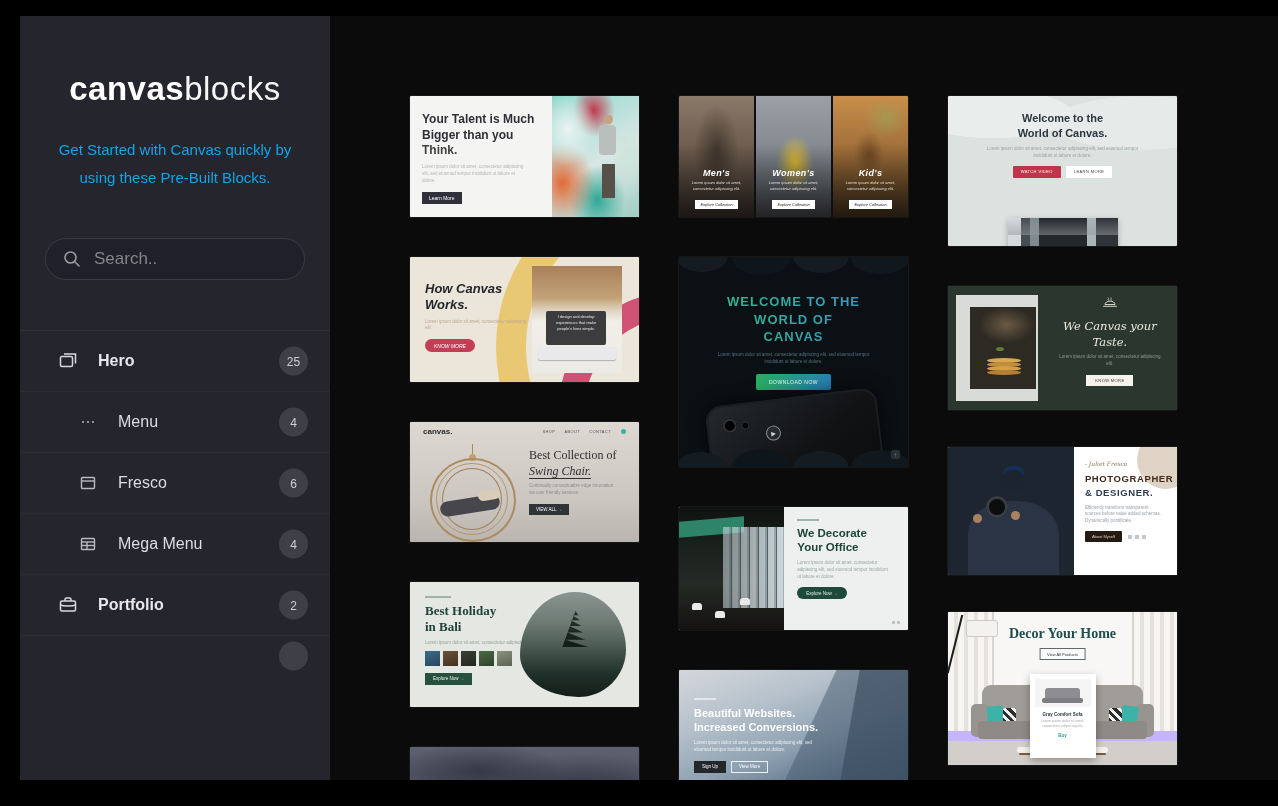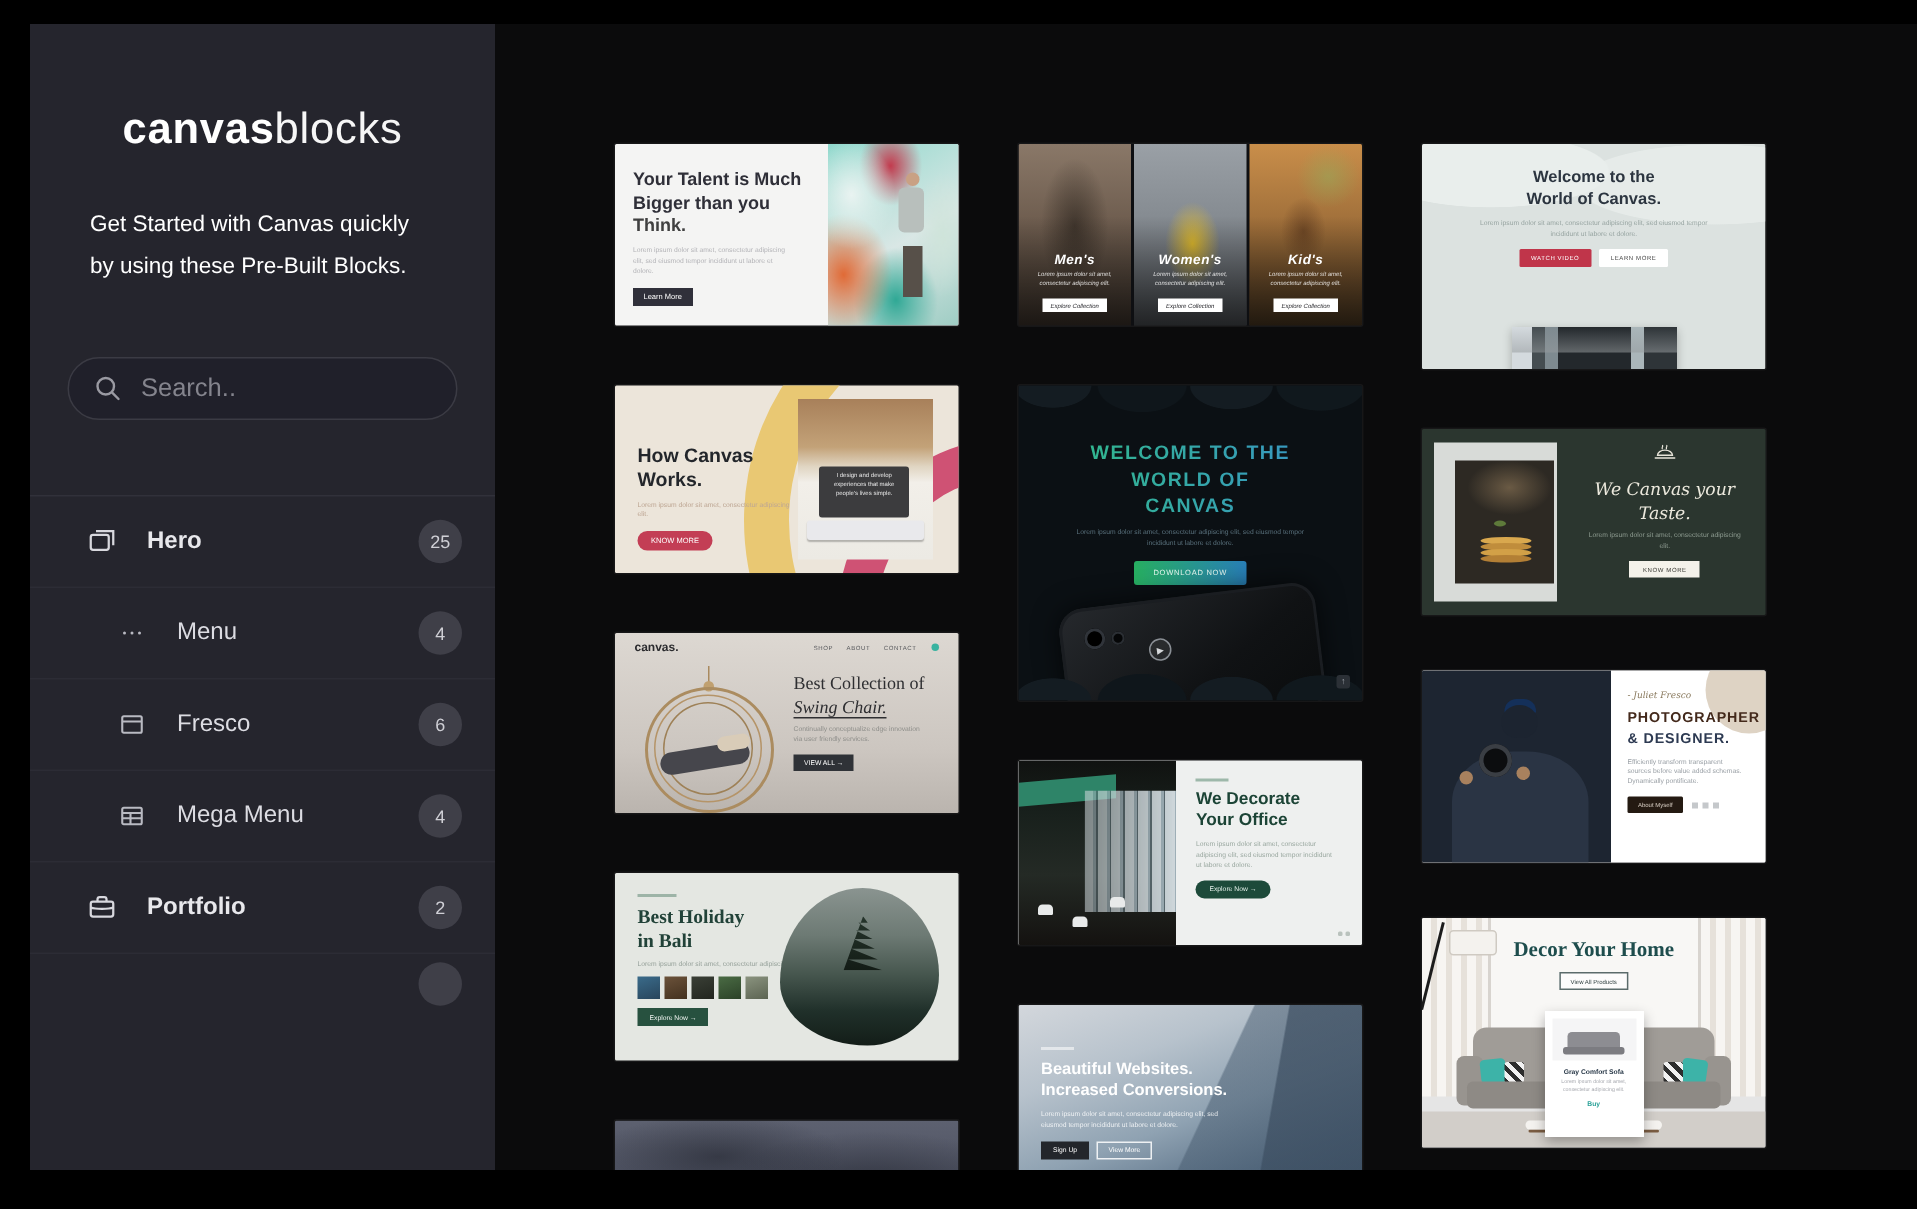--- a/index.html
+++ b/index.html
@@ -1,25 +1,25 @@
 <!DOCTYPE html>
 <html><head>
 <meta charset="utf-8">
 <style>
   html,body{margin:0;padding:0;background:#000;}
   #app{position:relative;width:1278px;height:806px;background:#000;overflow:hidden;
        font-family:"Liberation Sans",sans-serif;-webkit-font-smoothing:antialiased;}
 
   
   #sidebar{position:absolute;left:20px;top:16px;width:310px;height:764px;background:#25252d;overflow:hidden;}
-  .logo{position:absolute;top:54px;left:0;width:100%;text-align:center;color:#fff;font-size:29px;letter-spacing:.5px;}
+  .logo{position:absolute;top:54px;left:0;width:100%;text-align:center;color:#fff;font-size:33px;letter-spacing:.5px;}
   .logo .lb{font-weight:700;}
   .logo .ll{font-weight:400;opacity:.96;}
-  .tagline{position:absolute;top:120px;left:0;width:100%;padding:0 40px;box-sizing:border-box;
-           text-align:left;color:#ffffff;font-size:15px;line-height:1.85;}
+  .tagline{position:absolute;top:120px;left:0;width:100%;padding:0 28px;box-sizing:border-box;
+           text-align:center;color:#0ea5e9;font-size:15px;line-height:1.85;}
   .search{position:absolute;top:222px;left:25px;right:25px;height:42px;border:1px solid #3b3b44;border-radius:22px;
           background:#20202a;display:flex;align-items:center;padding:0 17px;gap:11px;box-sizing:border-box;}
   .search svg{flex:0 0 auto;}
   .search input{background:transparent;border:0;outline:0;color:#c9c9cf;font-size:17px;width:100%;
                 font-family:"Liberation Sans",sans-serif;}
   .search input::placeholder{color:#84848d;}
   .menu{position:absolute;top:314px;left:0;right:0;border-top:1px solid #31313a;}
   .mi{position:relative;height:60px;display:flex;align-items:center;border-bottom:1px solid #2c2c35;
       padding-left:37px;gap:19px;color:#e8e8ec;font-size:16px;font-weight:bold;cursor:pointer;}
   .mi.active{background:#32323c;}
@@ -57,21 +57,21 @@
 
   
   #t-how{left:80px;top:241px;height:125px;background:#ece5da;}
   .how-ring-y{position:absolute;left:86px;top:-66px;width:224px;height:252px;border:30px solid #e9c873;border-radius:50%;}
   .how-ring-p{position:absolute;left:148px;top:36px;width:170px;height:190px;border:26px solid #cf5274;border-radius:50%;}
   .how-photo{position:absolute;right:17px;top:9px;width:90px;height:107px;
     background:linear-gradient(180deg,#a8805a 0%,#c3a278 30%,#e0d5c2 42%,#f2efe9 52%,#eceae4 100%);}
   .how-screen{position:absolute;left:16%;top:42%;width:66%;height:32%;background:#3c3c3e;border-radius:2px;
     color:#e8e8e8;font-size:4px;line-height:1.5;padding:3px 5px;box-sizing:border-box;text-align:center;}
   .how-base{position:absolute;left:7%;top:76%;width:86%;height:12%;background:#e9e9ec;border-radius:2px;box-shadow:0 1px 1px rgba(0,0,0,.25);}
-  .how-text{position:absolute;left:0;top:17px;width:55%;padding:22px 0 0 15px;box-sizing:border-box;}
+  .how-text{position:absolute;left:0;top:2px;width:55%;padding:22px 0 0 15px;box-sizing:border-box;font-style:italic;}
   .how-title{font-size:13px;font-weight:800;color:#23262b;line-height:1.25;}
   .how-body{margin-top:5px;width:92%;color:#bda693;}
   .how-btn{display:inline-block;margin-top:7px;background:#c33e55;color:#fff;font-size:5px;padding:3.5px 9px;border-radius:8px;}
 
   
   #t-swing{left:80px;top:406px;height:120px;background:linear-gradient(180deg,#ddd8d2 0%,#ccc6c0 65%,#bab4ae 100%);}
   .sw-nav{position:absolute;top:5px;left:0;right:0;display:flex;align-items:center;padding:0 13px;}
   .sw-logo{font-size:8px;font-weight:800;color:#2b2b2e;}
   .sw-links{margin-left:auto;display:flex;gap:9px;font-size:4px;color:#55565a;letter-spacing:.4px;}
   .sw-cart{margin-left:10px;width:5px;height:5px;border-radius:50%;background:#39b3a0;}
@@ -226,21 +226,21 @@
   .pg-name{position:relative;font-family:"DejaVu Serif",serif;font-style:italic;font-size:6px;color:#8a7a5e;}
   .pg-title{position:relative;margin-top:5px;font-size:9.5px;font-weight:800;letter-spacing:.6px;color:#43291b;line-height:1.5;}
   .pg-title .l2{color:#2d3a52;}
   .pg-body{margin-top:4px;width:95%;color:#9aa0a6;}
   .pg-row{display:flex;align-items:center;gap:6px;margin-top:6px;}
   .pg-btn{background:#241a12;color:#d8cfc4;font-size:4px;padding:3px 7px;border-radius:1px;}
   .pg-socials{display:flex;gap:3px;}
   .pg-socials i{width:4px;height:4px;background:#c5c8cb;}
 
   
-  #t-decor{left:618px;top:596px;height:153px;background:#e5e5e5;}
+  #t-decor{left:618px;top:596px;height:153px;background:#c4b5fd;}
   .dc-curtain{position:absolute;top:0;width:19%;height:78%;
     background:repeating-linear-gradient(90deg,#f7f5f2 0 6px,#e6e1da 6px 10px);}
   .dc-curtain.l{left:0;} .dc-curtain.r{right:0;}
   .dc-window{position:absolute;left:19%;right:19%;top:0;height:62%;background:#f8f7f5;
     border-left:2px solid #d8d4cf;border-right:2px solid #d8d4cf;}
   .dc-floor{position:absolute;left:0;right:0;bottom:0;height:16%;background:#d2cec9;}
   .dc-lampshade{position:absolute;left:18px;top:8px;width:30px;height:15px;background:#f4f2ee;border:1px solid #cfcac2;border-radius:3px;}
   .dc-lamparm{position:absolute;left:6px;top:2px;width:1.5px;height:60px;background:#1c1c1c;transform:rotate(14deg);}
   .dc-sofa-back{position:absolute;left:15%;bottom:26%;width:70%;height:26%;background:#a09c97;border-radius:9px 9px 0 0;}
   .dc-sofa-seat{position:absolute;left:13%;bottom:17%;width:74%;height:12%;background:#8e8a85;border-radius:4px;}

